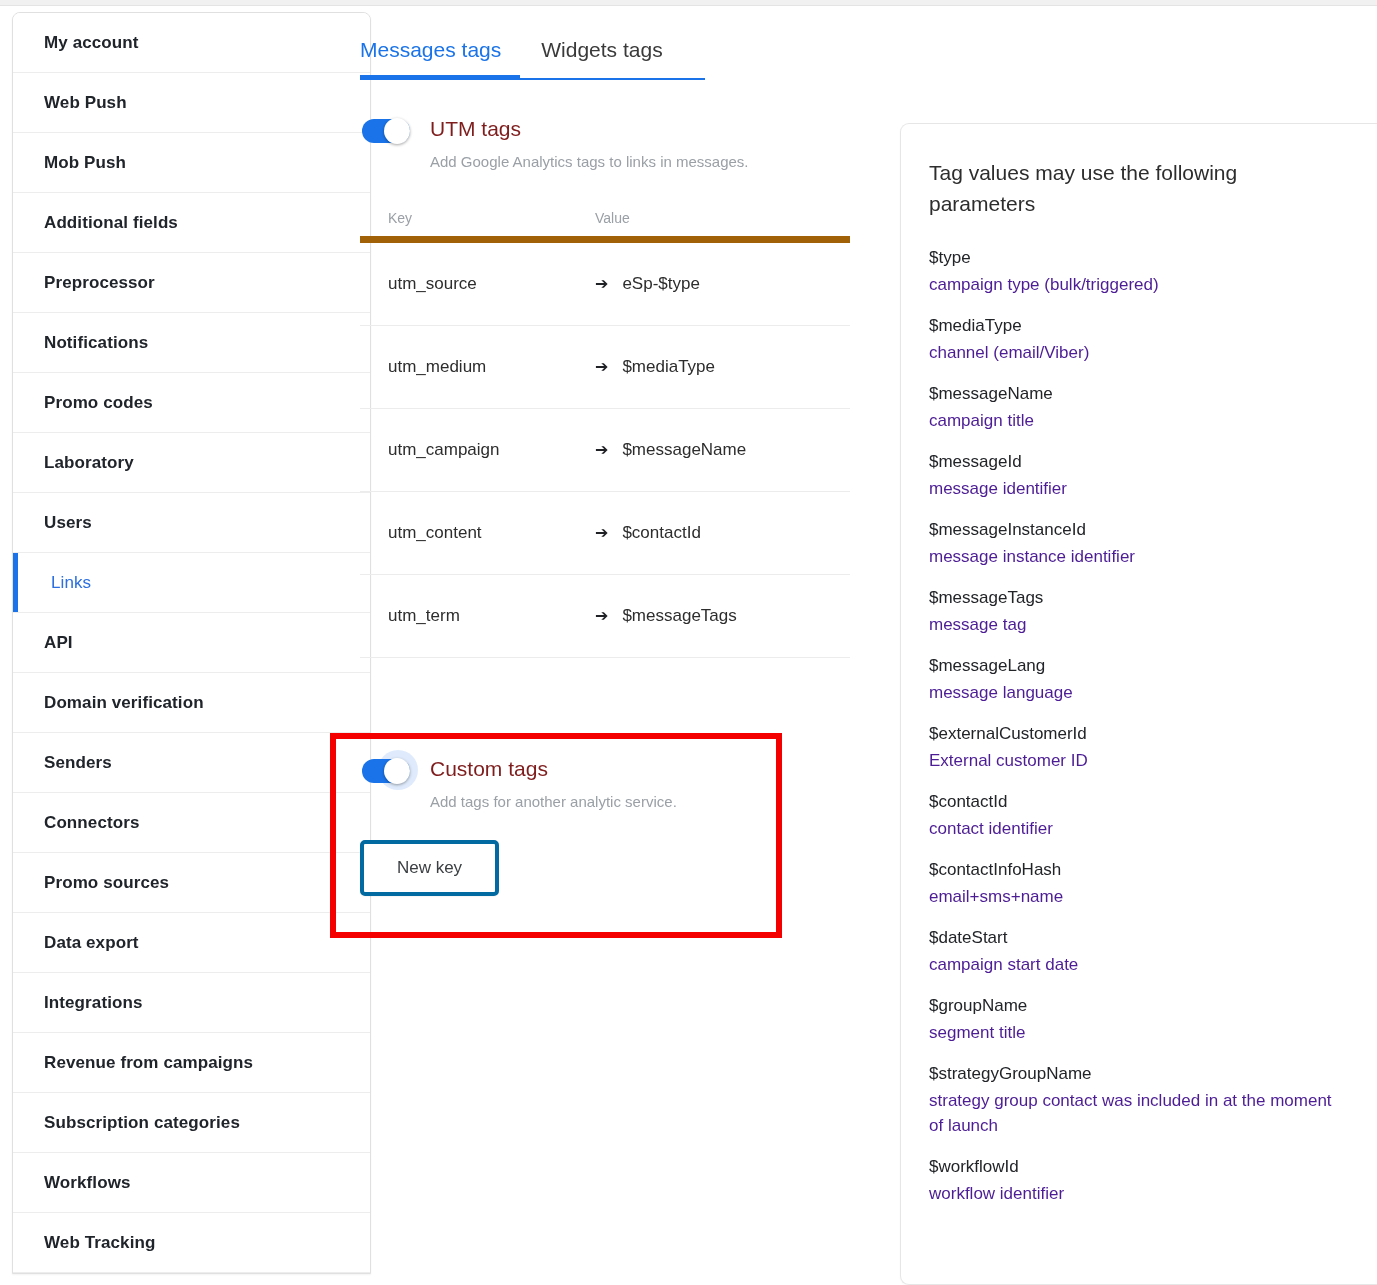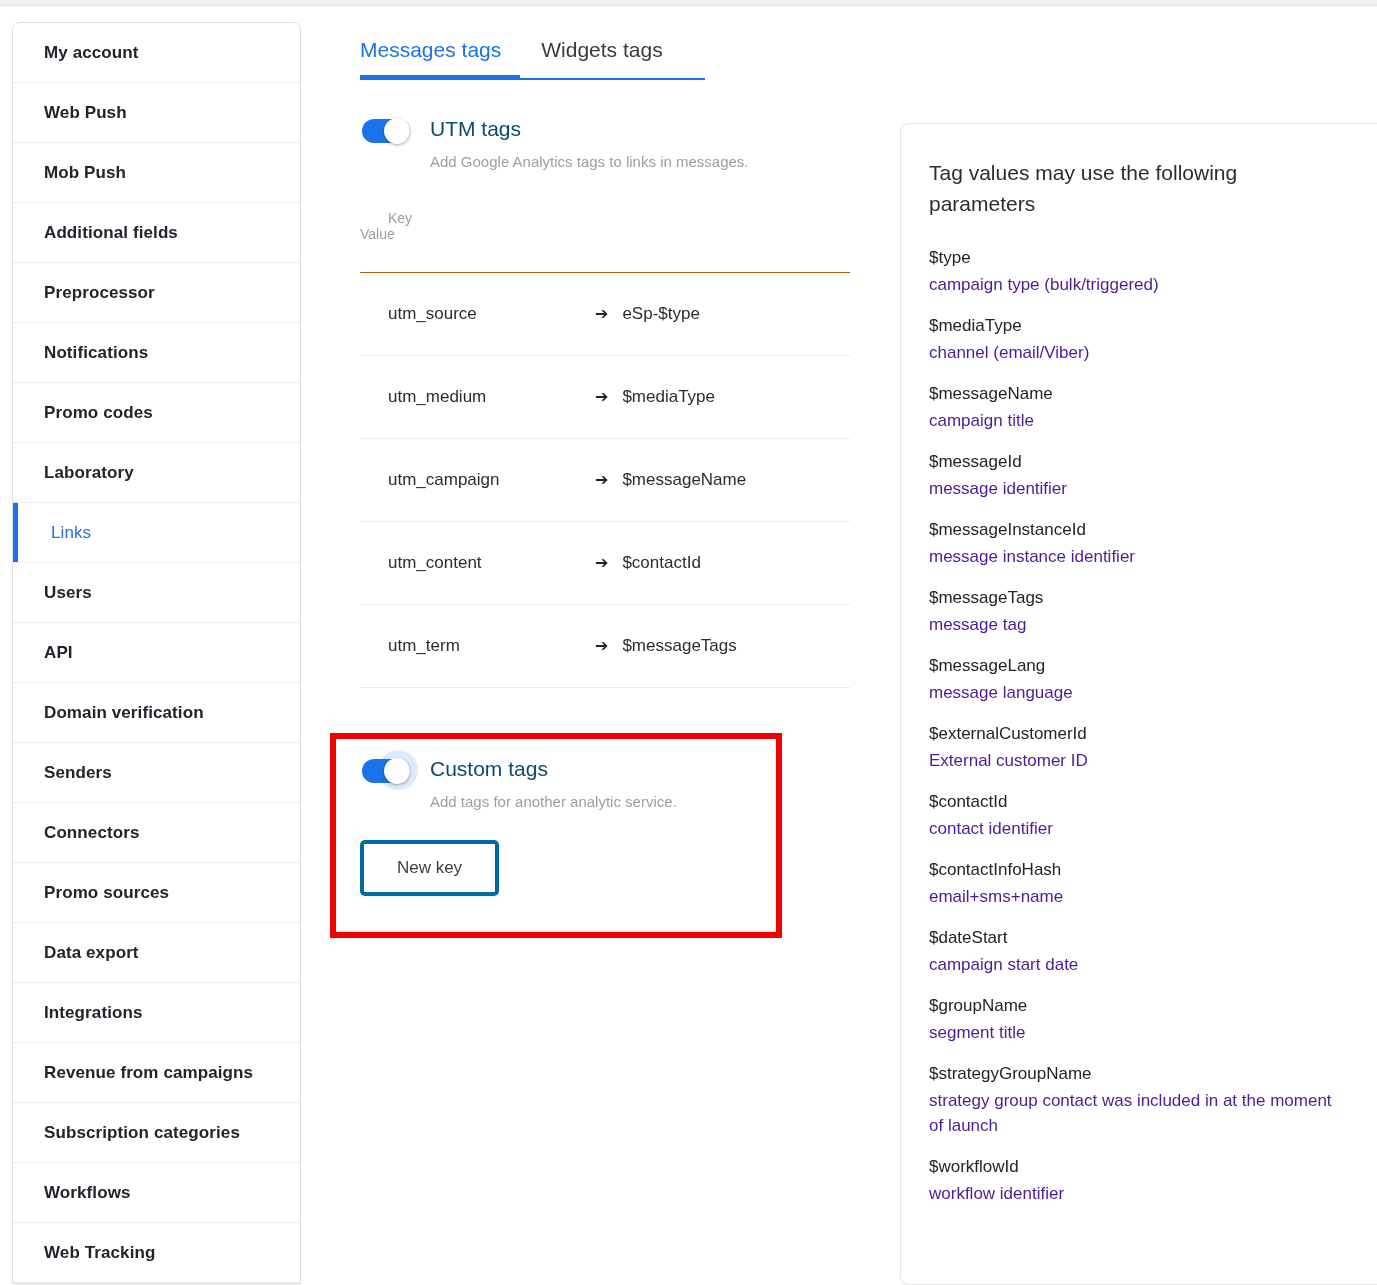--- a/index.html
+++ b/index.html
@@ -22,22 +22,22 @@
     left: 0; top: 0;
     width: 1377px; height: 6px;
     background: #f1f1f1;
     border-bottom: 1px solid #e4e4e4;
   }
 
   
   .sidebar {
     position: absolute;
     left: 12px;
-    top: 22px;
-    width: 289px;
+    top: 12px;
+    width: 359px;
     background: #ffffff;
     border: 1px solid #e0e0e0;
     border-radius: 8px 8px 0 0;
     box-shadow: 0 1px 2px rgba(0,0,0,0.05);
     overflow: hidden;
   }
   .side-item {
     height: 60px;
     display: flex;
     align-items: center;
@@ -132,42 +132,41 @@
   .switch.focused .halo {
     position: absolute;
     right: -6px; top: -7px;
     width: 40px; height: 40px;
     border-radius: 50%;
     background: rgba(26,115,232,0.14);
   }
   .toggle-texts { margin-left: 18px; }
   .toggle-label {
     font-size: 21px;
-    color: #0c4a6e;
+    color: #7f1d1d;
     line-height: 28px;
   }
   .toggle-desc {
     font-size: 15px;
     color: #9aa0a6;
     margin-top: 10px;
     text-align: center;
   }
 
   
   .utm-table {
     margin-top: 40px;
     width: 490px;
   }
   .utm-head {
     display: flex;
     font-size: 14px;
     color: #9aa0a6;
-    padding-bottom: 30px;
-    border-bottom: 1px solid #a16207;
-    flex-direction: column;
+    padding-bottom: 10px;
+    border-bottom: 7px solid #a16207;
   }
   .col-key { width: 235px; padding-left: 28px; }
   .col-val { flex: 1; }
   .utm-row {
     display: flex;
     align-items: center;
     height: 83px;
     border-bottom: 1px solid #ececec;
     font-size: 17px;
     color: #2d2d2d;
@@ -276,25 +275,25 @@
       </div>
       <div class="side-item">
         <span>Notifications</span>
       </div>
       <div class="side-item">
         <span>Promo codes</span>
       </div>
       <div class="side-item">
         <span>Laboratory</span>
       </div>
+      <div class="side-item">
+        <span>Users</span>
+      </div>
       <div class="side-item active">
         <span>Links</span>
-      </div>
-      <div class="side-item">
-        <span>Users</span>
       </div>
       <div class="side-item">
         <span>API</span>
       </div>
       <div class="side-item">
         <span>Domain verification</span>
       </div>
       <div class="side-item">
         <span>Senders</span>
       </div>

